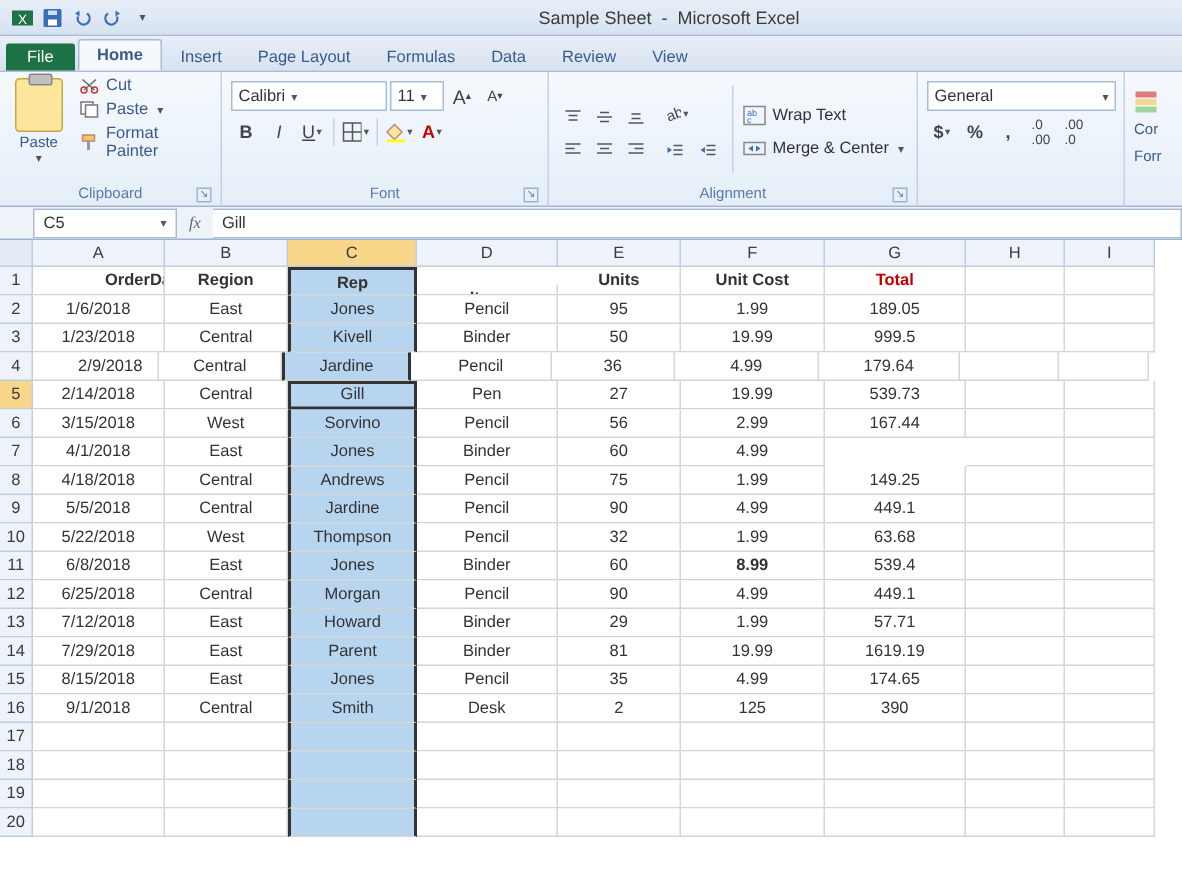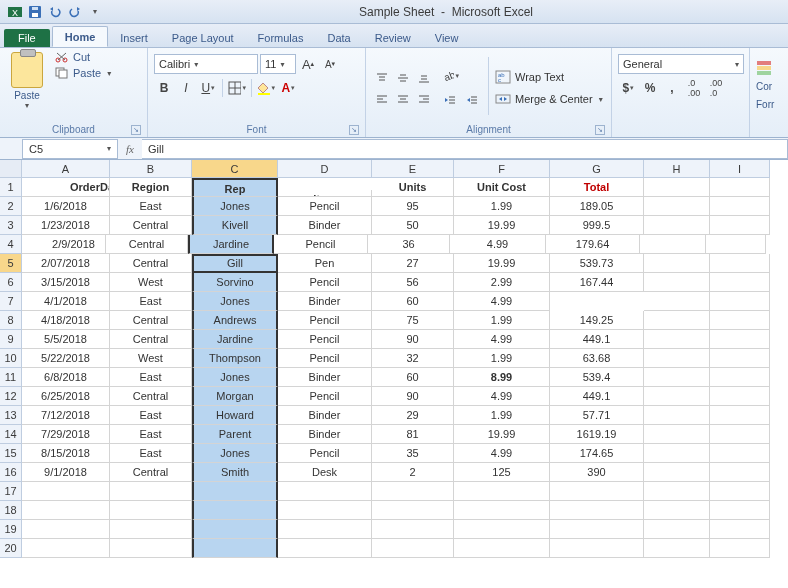--- a/index.html
+++ b/index.html
@@ -147,20 +147,29 @@
         <div>
             <span class="sic">
               <svg width="14" height="12">
                 <rect x="1" y="1" width="8" height="8" fill="#fff" stroke="#777"></rect>
                 <rect x="4" y="3" width="8" height="8" fill="#fff" stroke="#777"></rect>
               </svg>
             </span>
             <span>Paste</span>
             <span style="font-size:8px;color:#555;margin-left:2px">▾</span>
           </div>
+        <div>
+            <span class="sic">
+              <svg width="14" height="12">
+                <rect x="2" y="1" width="8" height="4" fill="#f4c757" stroke="#b88"></rect>
+                <rect x="5" y="5" width="2" height="6" fill="#999"></rect>
+              </svg>
+            </span>
+            <span>Format Painter</span>
+          </div>
       </div>
     </div>
     <div class="group-label"><span>Clipboard</span><span class="dlaunch">↘</span></div>
   </div>
 
   <div class="group" style="width:218px">
     <div class="font-col">
       <div class="font-row">
         <div class="combo" style="width:104px">
             <span>Calibri</span>
@@ -426,21 +435,21 @@
         <div class="cell" style="width: 82px;">Central</div>
         <div class="cell colC colsel" style="width: 86px;">Jardine</div>
         <div class="cell" style="width: 94px;">Pencil</div>
         <div class="cell" style="width: 82px;">36</div>
         <div class="cell" style="width: 96px;">4.99</div>
         <div class="cell" style="width: 94px;">179.64</div>
         <div class="cell" style="width: 66px;"></div>
         <div class="cell" style="width: 60px;"></div>
       </div>
       <div class="row">
-        <div class="cell" style="width: 88px;">2/07/2018</div>
+        <div class="cell" style="width: 88px;">2/14/2018</div>
         <div class="cell" style="width: 82px;">Central</div>
         <div class="cell colC colsel activecell" style="width: 86px;">Gill</div>
         <div class="cell" style="width: 94px;">Pen</div>
         <div class="cell" style="width: 82px;">27</div>
         <div class="cell" style="width: 96px;">19.99</div>
         <div class="cell" style="width: 94px;">539.73</div>
         <div class="cell" style="width: 66px;"></div>
         <div class="cell" style="width: 60px;"></div>
       </div>
       <div class="row">

